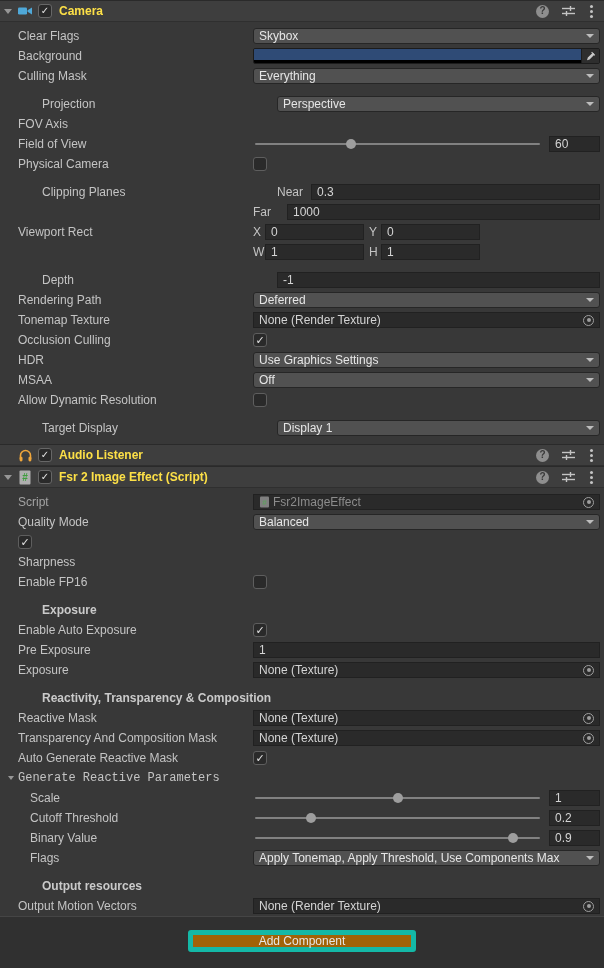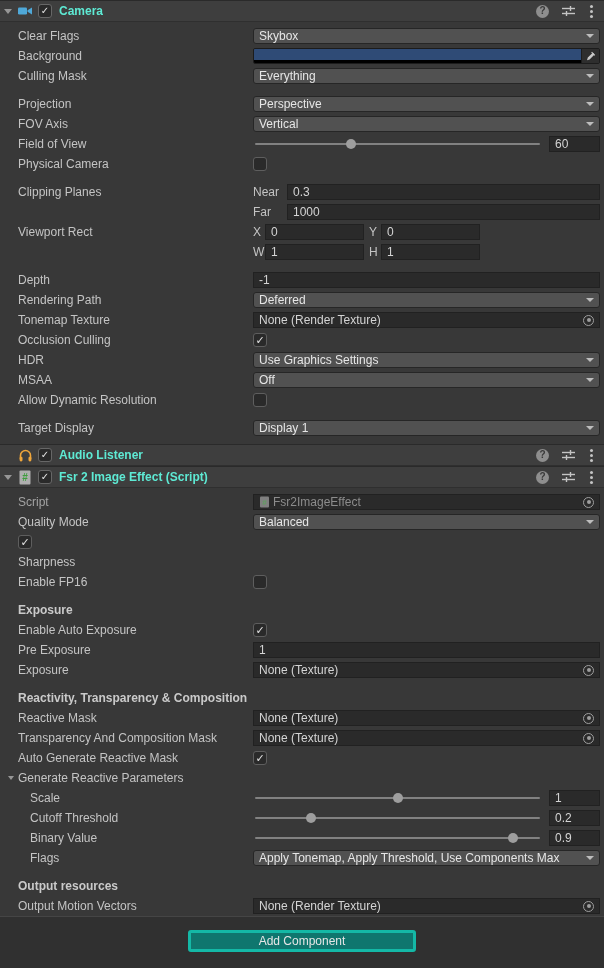--- a/index.html
+++ b/index.html
@@ -28,37 +28,37 @@
     border-top: 5px solid #969696;
   }
   .fold-spacer { width: 8px; flex: 0 0 8px; height: 1px; }
   .comp-icon { width: 16px; height: 16px; display: flex; align-items: center; justify-content: center; flex: 0 0 16px; }
   .comp-check {
     width: 14px; height: 14px; flex: 0 0 14px;
     background: #2A2A2A; border: 1px solid #676767; border-radius: 3px;
     display: flex; align-items: center; justify-content: center;
     color: #E4E4E4; font-size: 10px; line-height: 1;
   }
-  .comp-title { font-weight: bold; color: #5eead4; flex: 1; margin-left: 2px; white-space: nowrap; overflow: hidden; }
+  .comp-title { font-weight: bold; color: #fde047; flex: 1; margin-left: 2px; white-space: nowrap; overflow: hidden; }
   .hbtns { display: flex; gap: 13px; align-items: center; margin-right: 3px; }
   .help {
     width: 13px; height: 13px; border-radius: 50%;
     background: #8E8E8E; color: #3A3A3A;
     font-weight: bold; font-size: 10px; line-height: 1;
     display: flex; align-items: center; justify-content: center;
   }
   .kebab { width: 3px; height: 3px; border-radius: 50%; background: #C4C4C4;
     box-shadow: 0 -5px 0 #C4C4C4, 0 5px 0 #C4C4C4; margin: 0 2px; }
 
   
   .comp-body { background: #383838; }
   .body-camera { padding: 4px 0 6px; }
   .body-fsr { padding: 4px 0 0; }
   .row { display: flex; align-items: center; height: 20px; padding: 0 4px 0 18px; }
-  .row.gap { margin-top: 8px; }
+  .row.gap { margin-top: 8px; margin-left: 24px; }
   .lbl { flex: 0 0 235px; white-space: nowrap; overflow: hidden; color: #C4C4C4; }
   .lbl.ind { padding-left: 12px; }
   .lbl.dis { color: #a3a3a3; }
   .fieldArea { flex: 1; display: flex; align-items: center; height: 32px; min-width: 0; }
 
   .dropdown {
     flex: 1; height: 16px; min-width: 0;
     background: #515151; border: 1px solid #262626; border-radius: 3px;
     display: flex; align-items: center; padding: 0 5px; color: #E6E6E6;
   }
@@ -106,28 +106,28 @@
   .dropper-box { width: 18px; flex: 0 0 18px; background: #2E2E2E; border-left: 1px solid #1C1C1C;
     display: flex; align-items: center; justify-content: center; }
 
   .section-lbl { font-weight: bold; color: #CACACA; white-space: nowrap; }
   .foldrow { padding-left: 8px; }
   .foldrow .smallfold {
     width: 0; height: 0; margin-right: 4px; flex: 0 0 auto;
     border-left: 3.5px solid transparent; border-right: 3.5px solid transparent;
     border-top: 4.5px solid #969696;
   }
-  .foldrow .foldlbl { color: #C4C4C4; white-space: nowrap; }
+  .foldrow .foldlbl { color: #C4C4C4; white-space: nowrap; font-family: Liberation Mono, monospace; }
 
   
   .footer { flex: 1; background: #303030; border-top: 1px solid #454545;
     display: flex; justify-content: center; align-items: flex-start; padding-top: 13px; }
   .addbtn {
     width: 228px; height: 22px;
-    background: #0f766e; border: 3px solid #14b8a6; border-radius: 3px;
+    background: #a16207; border: 5px solid #14b8a6; border-radius: 3px;
     color: #E6E6E6; display: flex; align-items: center; justify-content: center;
   }
 </style>
 </head>
 <body>
 
 <div class="inspector">
 
   <div class="comp-header">
     <span class="fold"></span>
@@ -195,26 +195,20 @@
         <span class="lbl">Projection</span>
         <div class="fieldArea">
           <div class="dropdown">
             <span class="txt">Perspective</span>
             <span class="dd-arrow"></span>
           </div>
         </div>
       </div>
       <div class="row">
         <span class="lbl">FOV Axis</span>
-        <div class="fieldArea">
-          <div class="dropdown">
-            <span class="txt">Vertical</span>
-            <span class="dd-arrow"></span>
-          </div>
-        </div>
       </div>
       <div class="row">
         <span class="lbl">Field of View</span>
         <div class="fieldArea">
           <div class="slider">
             <div class="track"></div>
             <div class="handle" style="left: 34%;"></div>
           </div>
           <div class="tinput sliderval">
             <span class="txt">60</span>

